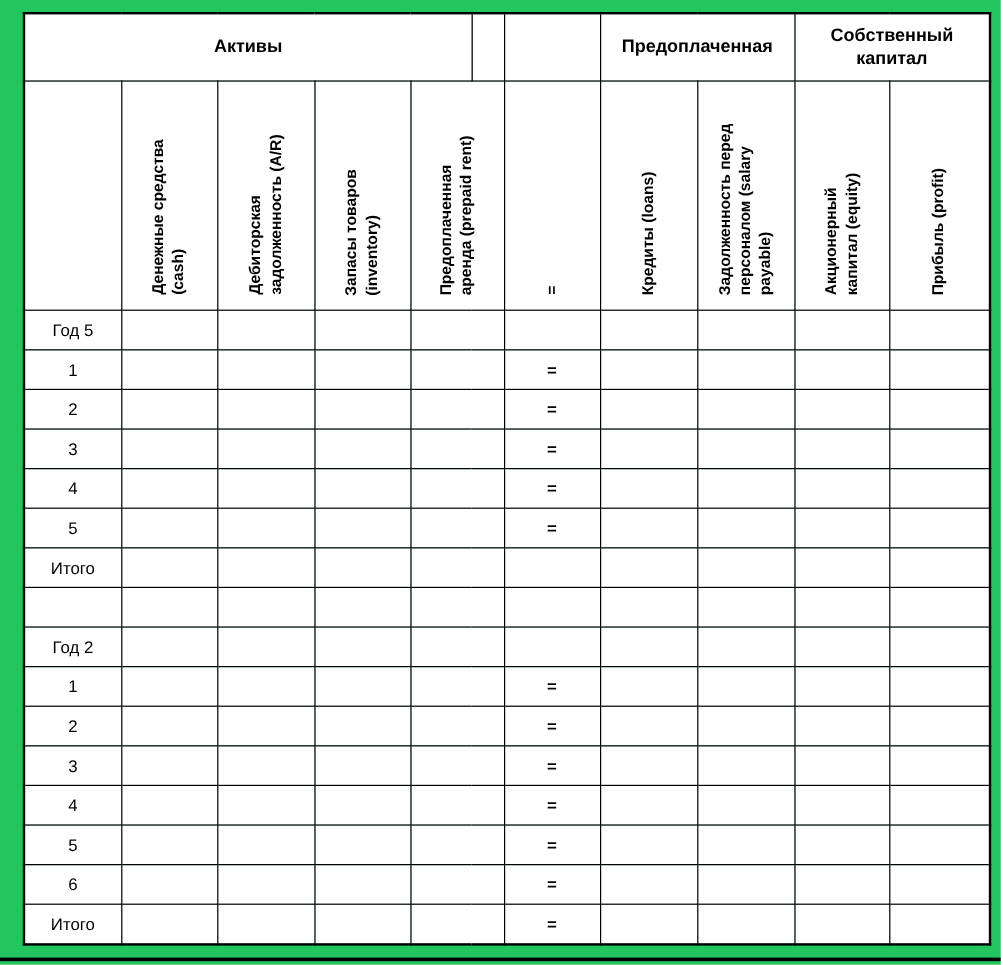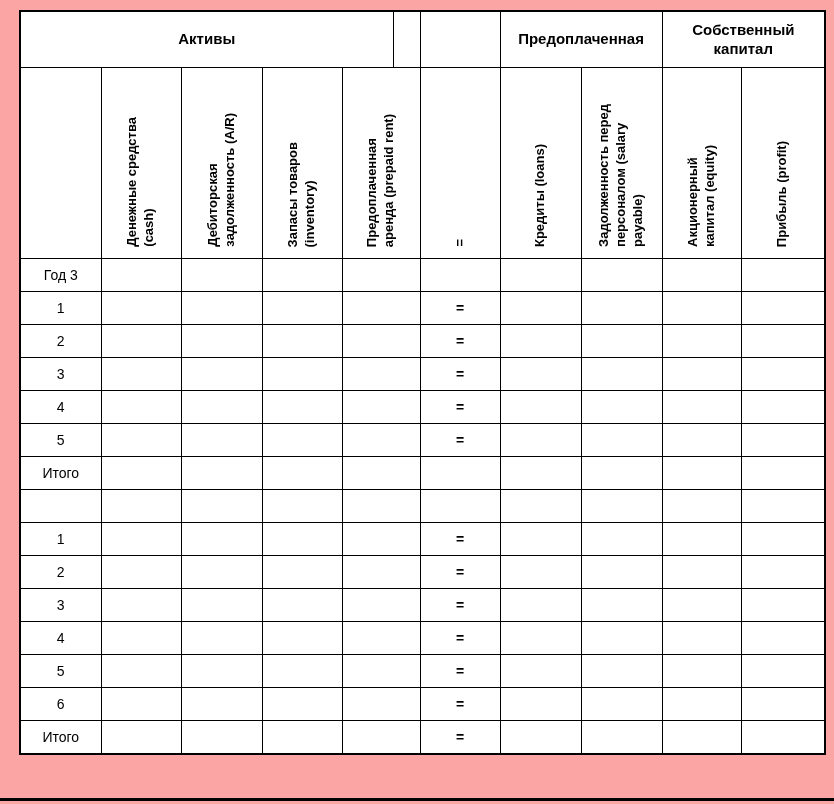--- a/index.html
+++ b/index.html
@@ -4,21 +4,21 @@
 <style>
   html, body { margin: 0; padding: 0; }
   body {
     width: 834px; height: 804px;
     background: #ffffff;
     font-family: "Liberation Sans", "DejaVu Sans", sans-serif;
     color: #000000;
     position: relative;
     overflow: hidden;
   }
-  .page { position: absolute; inset: 0; background: #fca5a5; }
+  .page { position: absolute; inset: 0; background: #22c55e; }
 
   table.sheet {
     position: absolute; left: 19px; top: 10px;
     width: 805px;
     border-collapse: collapse;
     table-layout: fixed;
     border: 2.5px solid #000;
   }
   th, td {
     border: 1.5px solid #000;
@@ -134,21 +134,21 @@
 капитал (equity)</div>
         </th>
         <th>
           <div class="vtext">Прибыль (profit)</div>
         </th>
       </tr>
     </thead>
 
     <tbody>
         <tr>
-          <td class="rowlabel">Год 3</td>
+          <td class="rowlabel">Год 5</td>
           <td></td>
           <td></td>
           <td></td>
           <td colspan="2"></td>
           <td class="eq"></td>
           <td></td>
           <td></td>
           <td></td>
           <td></td>
         </tr>
@@ -219,20 +219,32 @@
           <td></td>
           <td colspan="2"></td>
           <td class="eq"></td>
           <td></td>
           <td></td>
           <td></td>
           <td></td>
         </tr>
         <tr>
           <td class="rowlabel"></td>
+          <td></td>
+          <td></td>
+          <td></td>
+          <td colspan="2"></td>
+          <td class="eq"></td>
+          <td></td>
+          <td></td>
+          <td></td>
+          <td></td>
+        </tr>
+        <tr>
+          <td class="rowlabel">Год 2</td>
           <td></td>
           <td></td>
           <td></td>
           <td colspan="2"></td>
           <td class="eq"></td>
           <td></td>
           <td></td>
           <td></td>
           <td></td>
         </tr>

